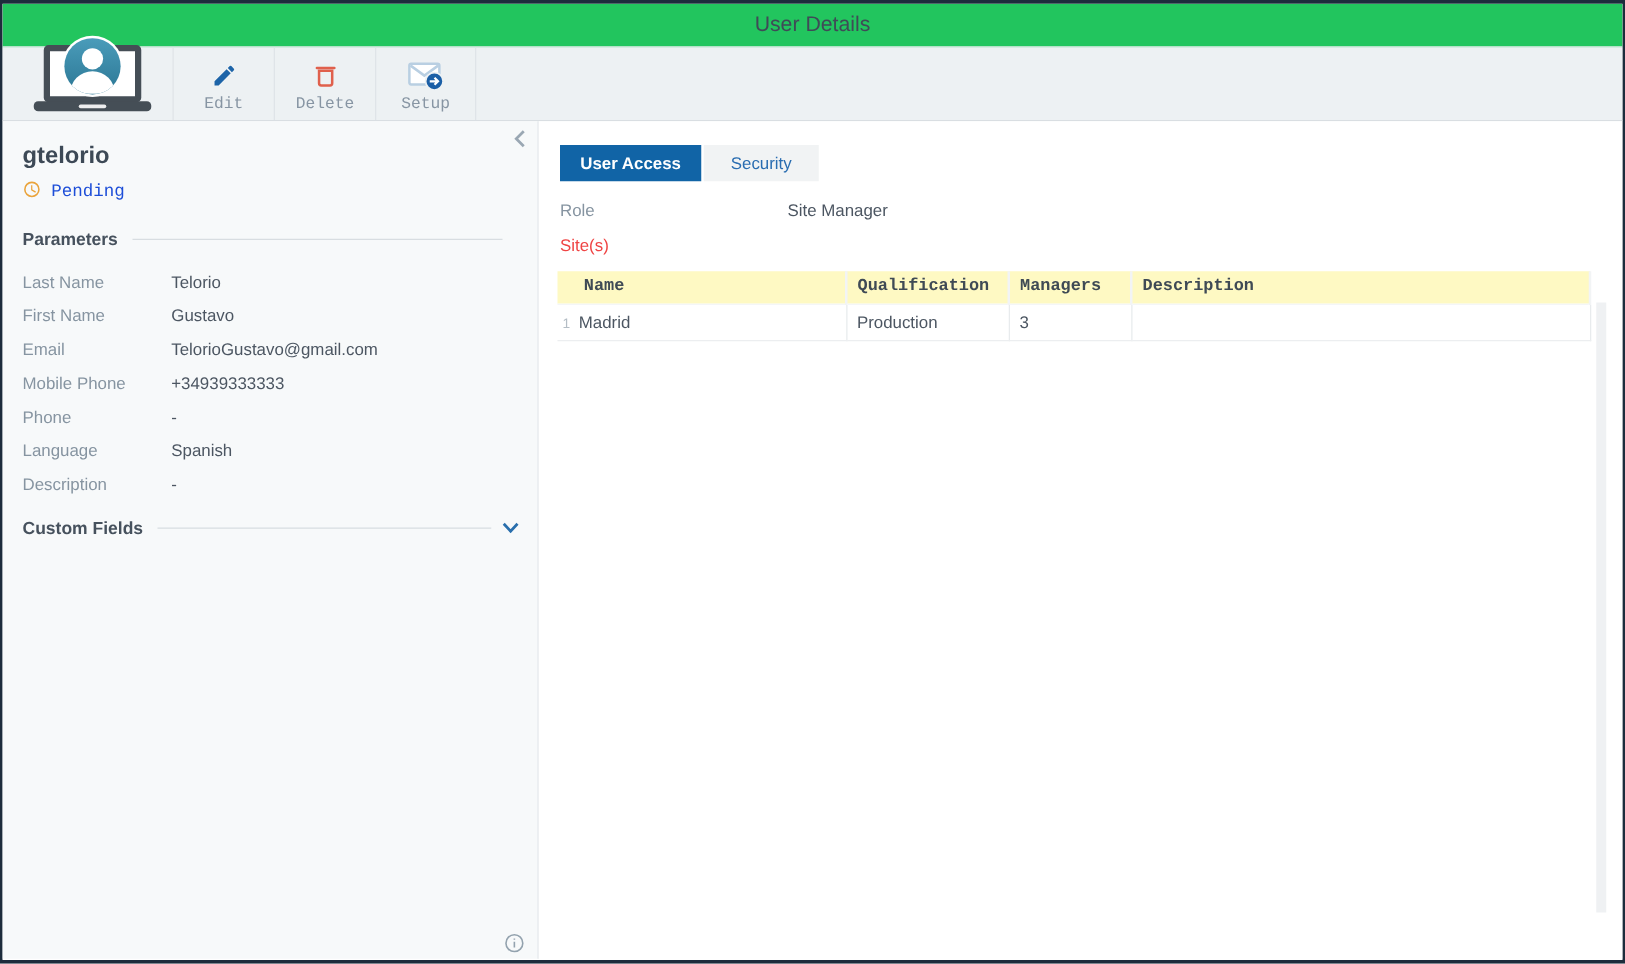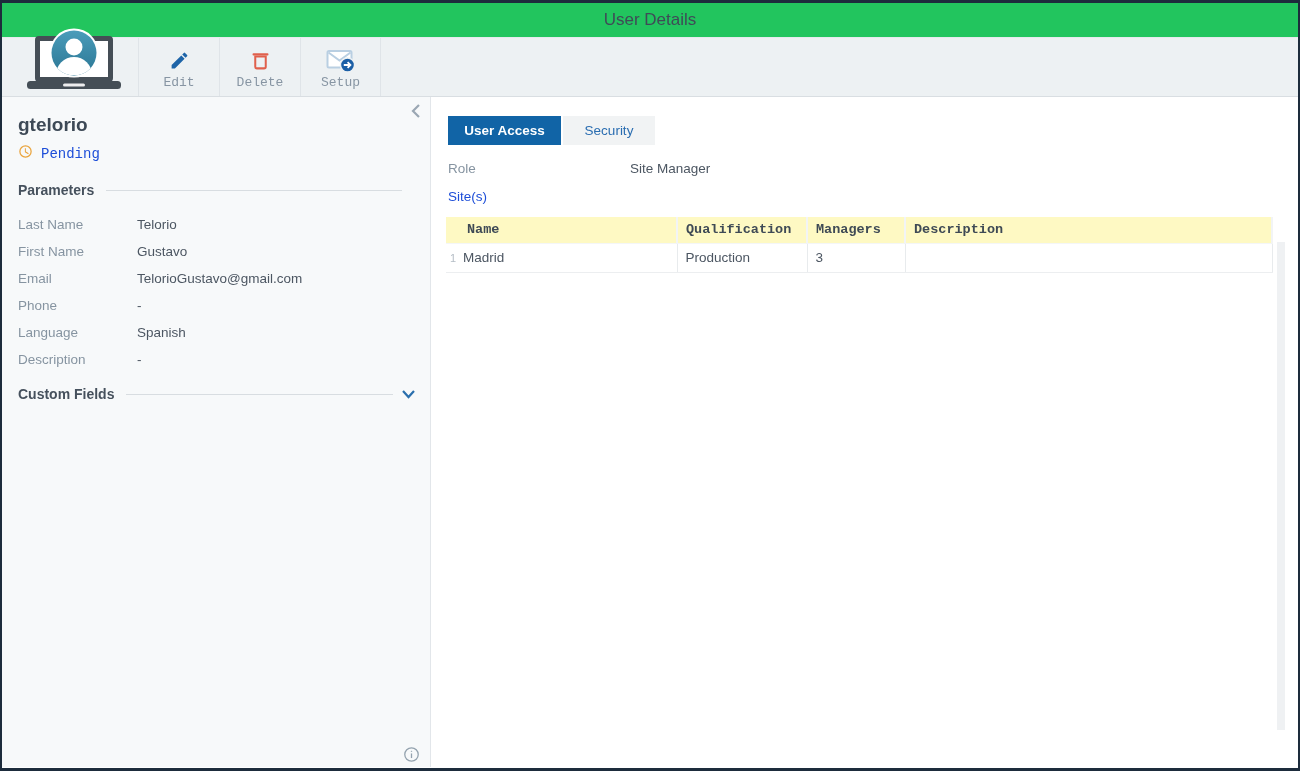--- a/index.html
+++ b/index.html
@@ -69,21 +69,21 @@
   .tabs { display:flex; gap:2px; margin:19px 0 0 17px; }
   .tab {
     height:29px; display:flex; align-items:center; justify-content:center;
     font-size:13.5px; cursor:pointer;
   }
   .tab.active { width:113px; background:#1164a6; color:#fff; font-weight:bold; }
   .tab.inactive { width:92px; background:#f1f3f4; color:#2a6db1; }
 
   .role-row { display:flex; align-items:center; margin:16px 0 0 17px; }
   .role-row .p-label { width:182px; }
-  .sites-label { margin:13px 0 0 17px; font-size:13.5px; color:#1d4ed8; }
+  .sites-label { margin:13px 0 0 17px; font-size:13.5px; color:#ef4444; }
 
   .sites-table {
     margin:13px 0 0 15px; width:827px; border-collapse:collapse; table-layout:fixed;
   }
   .sites-table th {
     height:26px; background:#fef9c3; font-size:13.5px; font-weight:bold; color:#3f4a55;
     text-align:left; padding-left:8px; border-right:2px solid #f2f4f5;font-family:Liberation Mono, monospace;
   }
   .sites-table th.col-name { padding-left:21px; }
   .sites-table td {
@@ -199,20 +199,24 @@
         </div>
         <div class="param-row">
           <span class="p-label">First Name</span>
           <span class="p-value">Gustavo</span>
         </div>
         <div class="param-row">
           <span class="p-label">Email</span>
           <span class="p-value">TelorioGustavo@gmail.com</span>
         </div>
         <div class="param-row">
+          <span class="p-label">Mobile Phone</span>
+          <span class="p-value">+34939333333</span>
+        </div>
+        <div class="param-row">
           <span class="p-label">Phone</span>
           <span class="p-value">-</span>
         </div>
         <div class="param-row">
           <span class="p-label">Language</span>
           <span class="p-value">Spanish</span>
         </div>
         <div class="param-row">
           <span class="p-label">Description</span>
           <span class="p-value">-</span>

